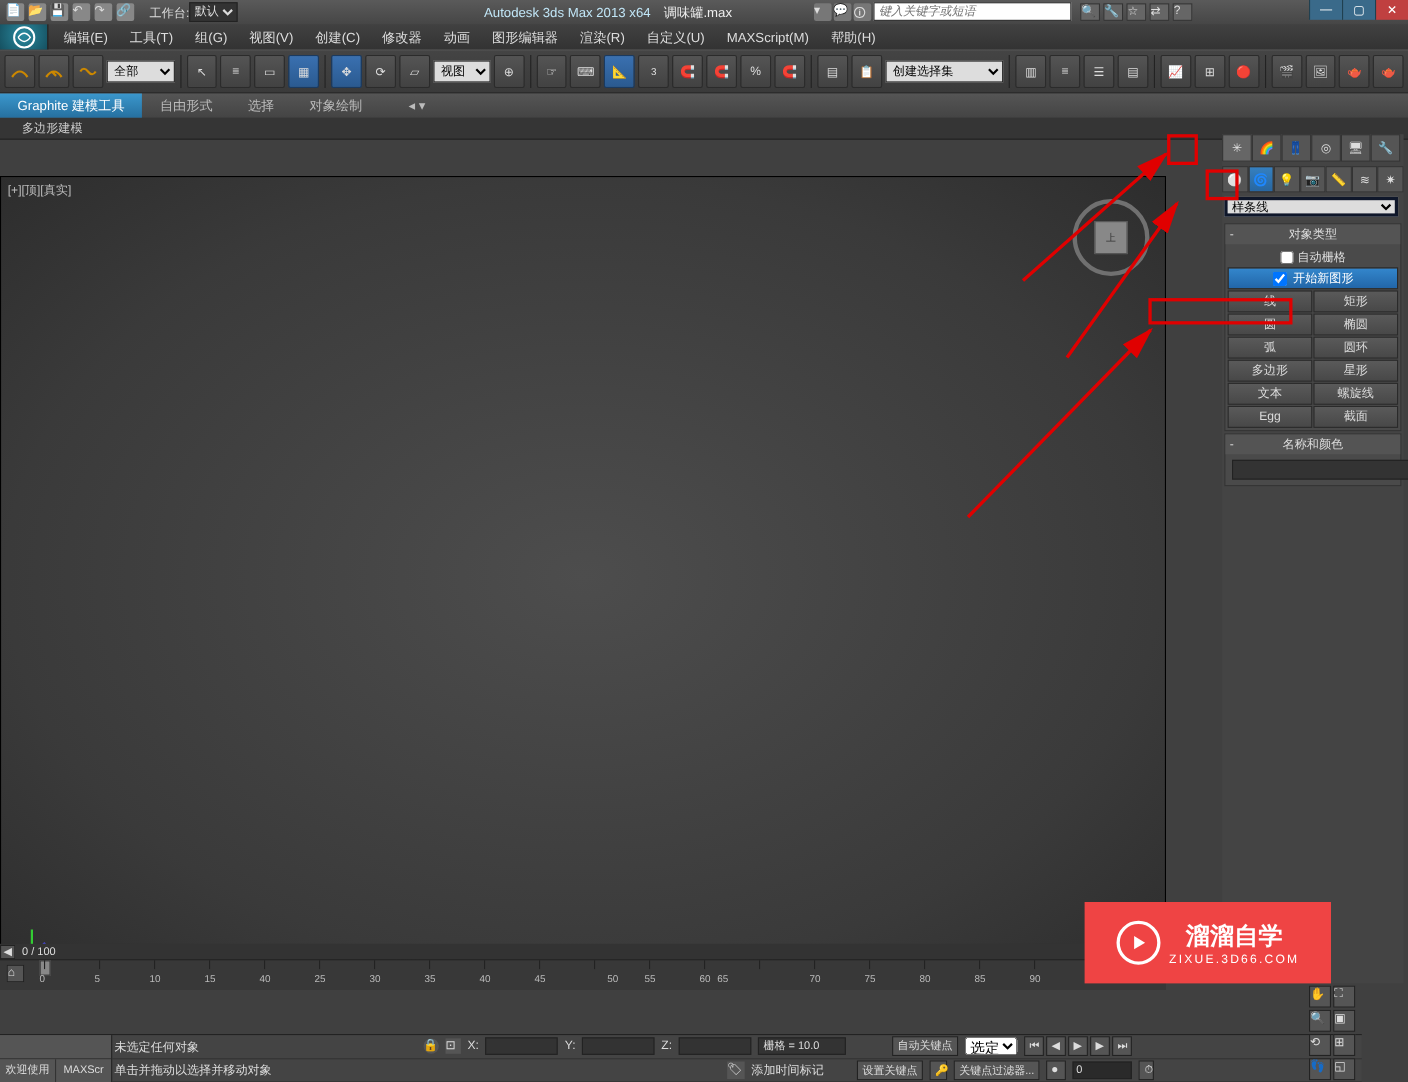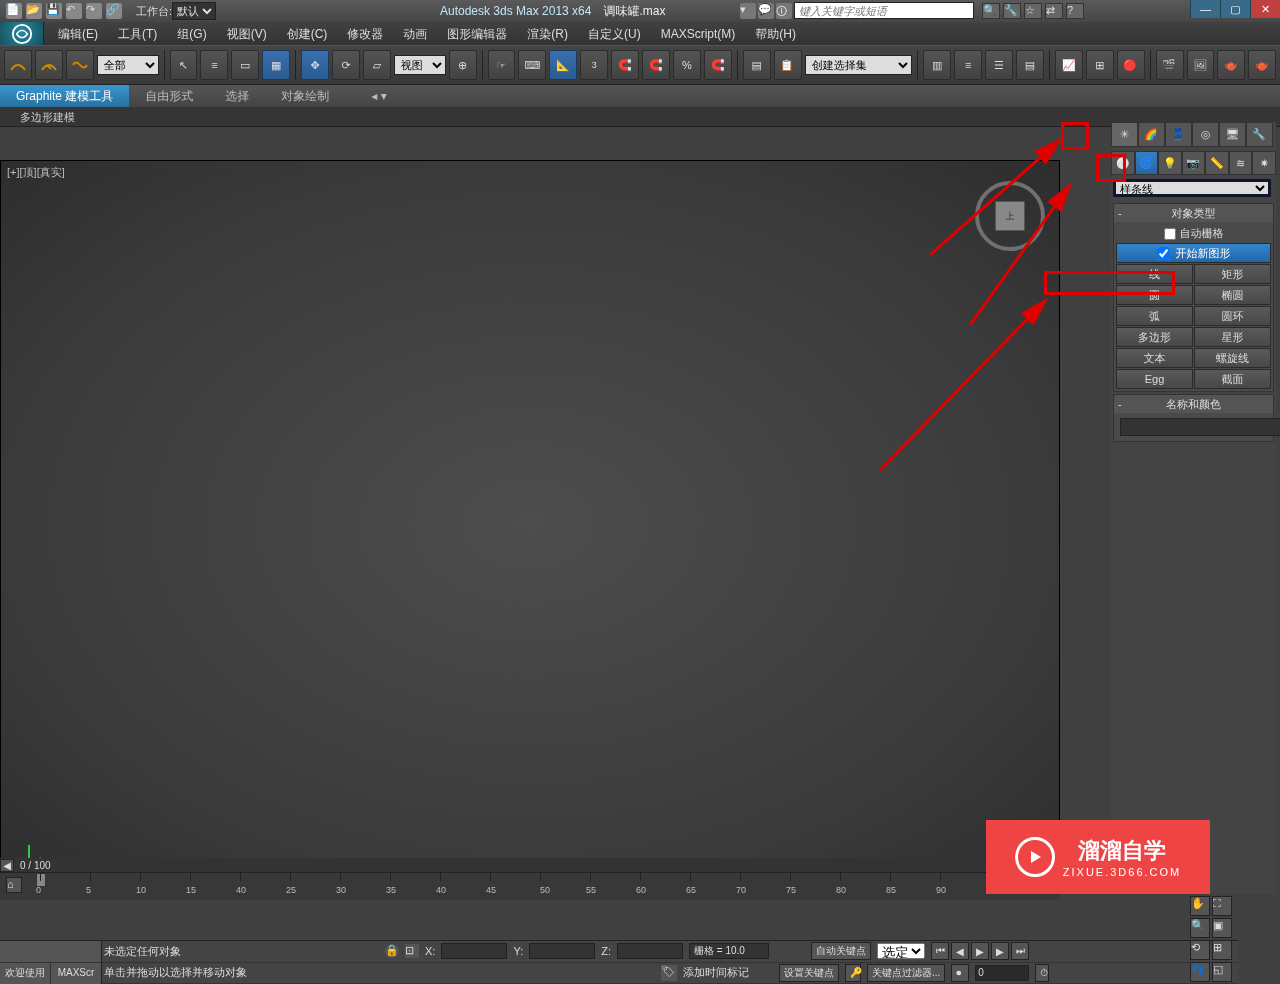--- a/index.html
+++ b/index.html
@@ -733,27 +733,27 @@
       <div class="tick-label" style="left: 246px;">25</div>
       <div class="tick" style="left: 300px;"></div>
       <div class="tick-label" style="left: 296px;">30</div>
       <div class="tick" style="left: 350px;"></div>
       <div class="tick-label" style="left: 346px;">35</div>
       <div class="tick" style="left: 400px;"></div>
       <div class="tick-label" style="left: 396px;">40</div>
       <div class="tick" style="left: 450px;"></div>
       <div class="tick-label" style="left: 446px;">45</div>
       <div class="tick" style="left: 500px;"></div>
-      <div class="tick-label" style="left: 500px;">50</div>
+      <div class="tick-label" style="left: 512px;">50</div>
       <div class="tick" style="left: 550px;"></div>
       <div class="tick-label" style="left: 546px;">55</div>
       <div class="tick" style="left: 600px;"></div>
       <div class="tick-label" style="left: 596px;">60</div>
       <div class="tick" style="left: 650px;"></div>
-      <div class="tick-label" style="left: 646px;">65</div>
+      <div class="tick-label" style="left: 612px;">65</div>
       <div class="tick" style="left: 700px;"></div>
       <div class="tick-label" style="left: 696px;">70</div>
       <div class="tick" style="left: 750px;"></div>
       <div class="tick-label" style="left: 746px;">75</div>
       <div class="tick" style="left: 800px;"></div>
       <div class="tick-label" style="left: 796px;">80</div>
       <div class="tick" style="left: 850px;"></div>
       <div class="tick-label" style="left: 846px;">85</div>
       <div class="tick" style="left: 900px;"></div>
       <div class="tick-label" style="left: 896px;">90</div>

